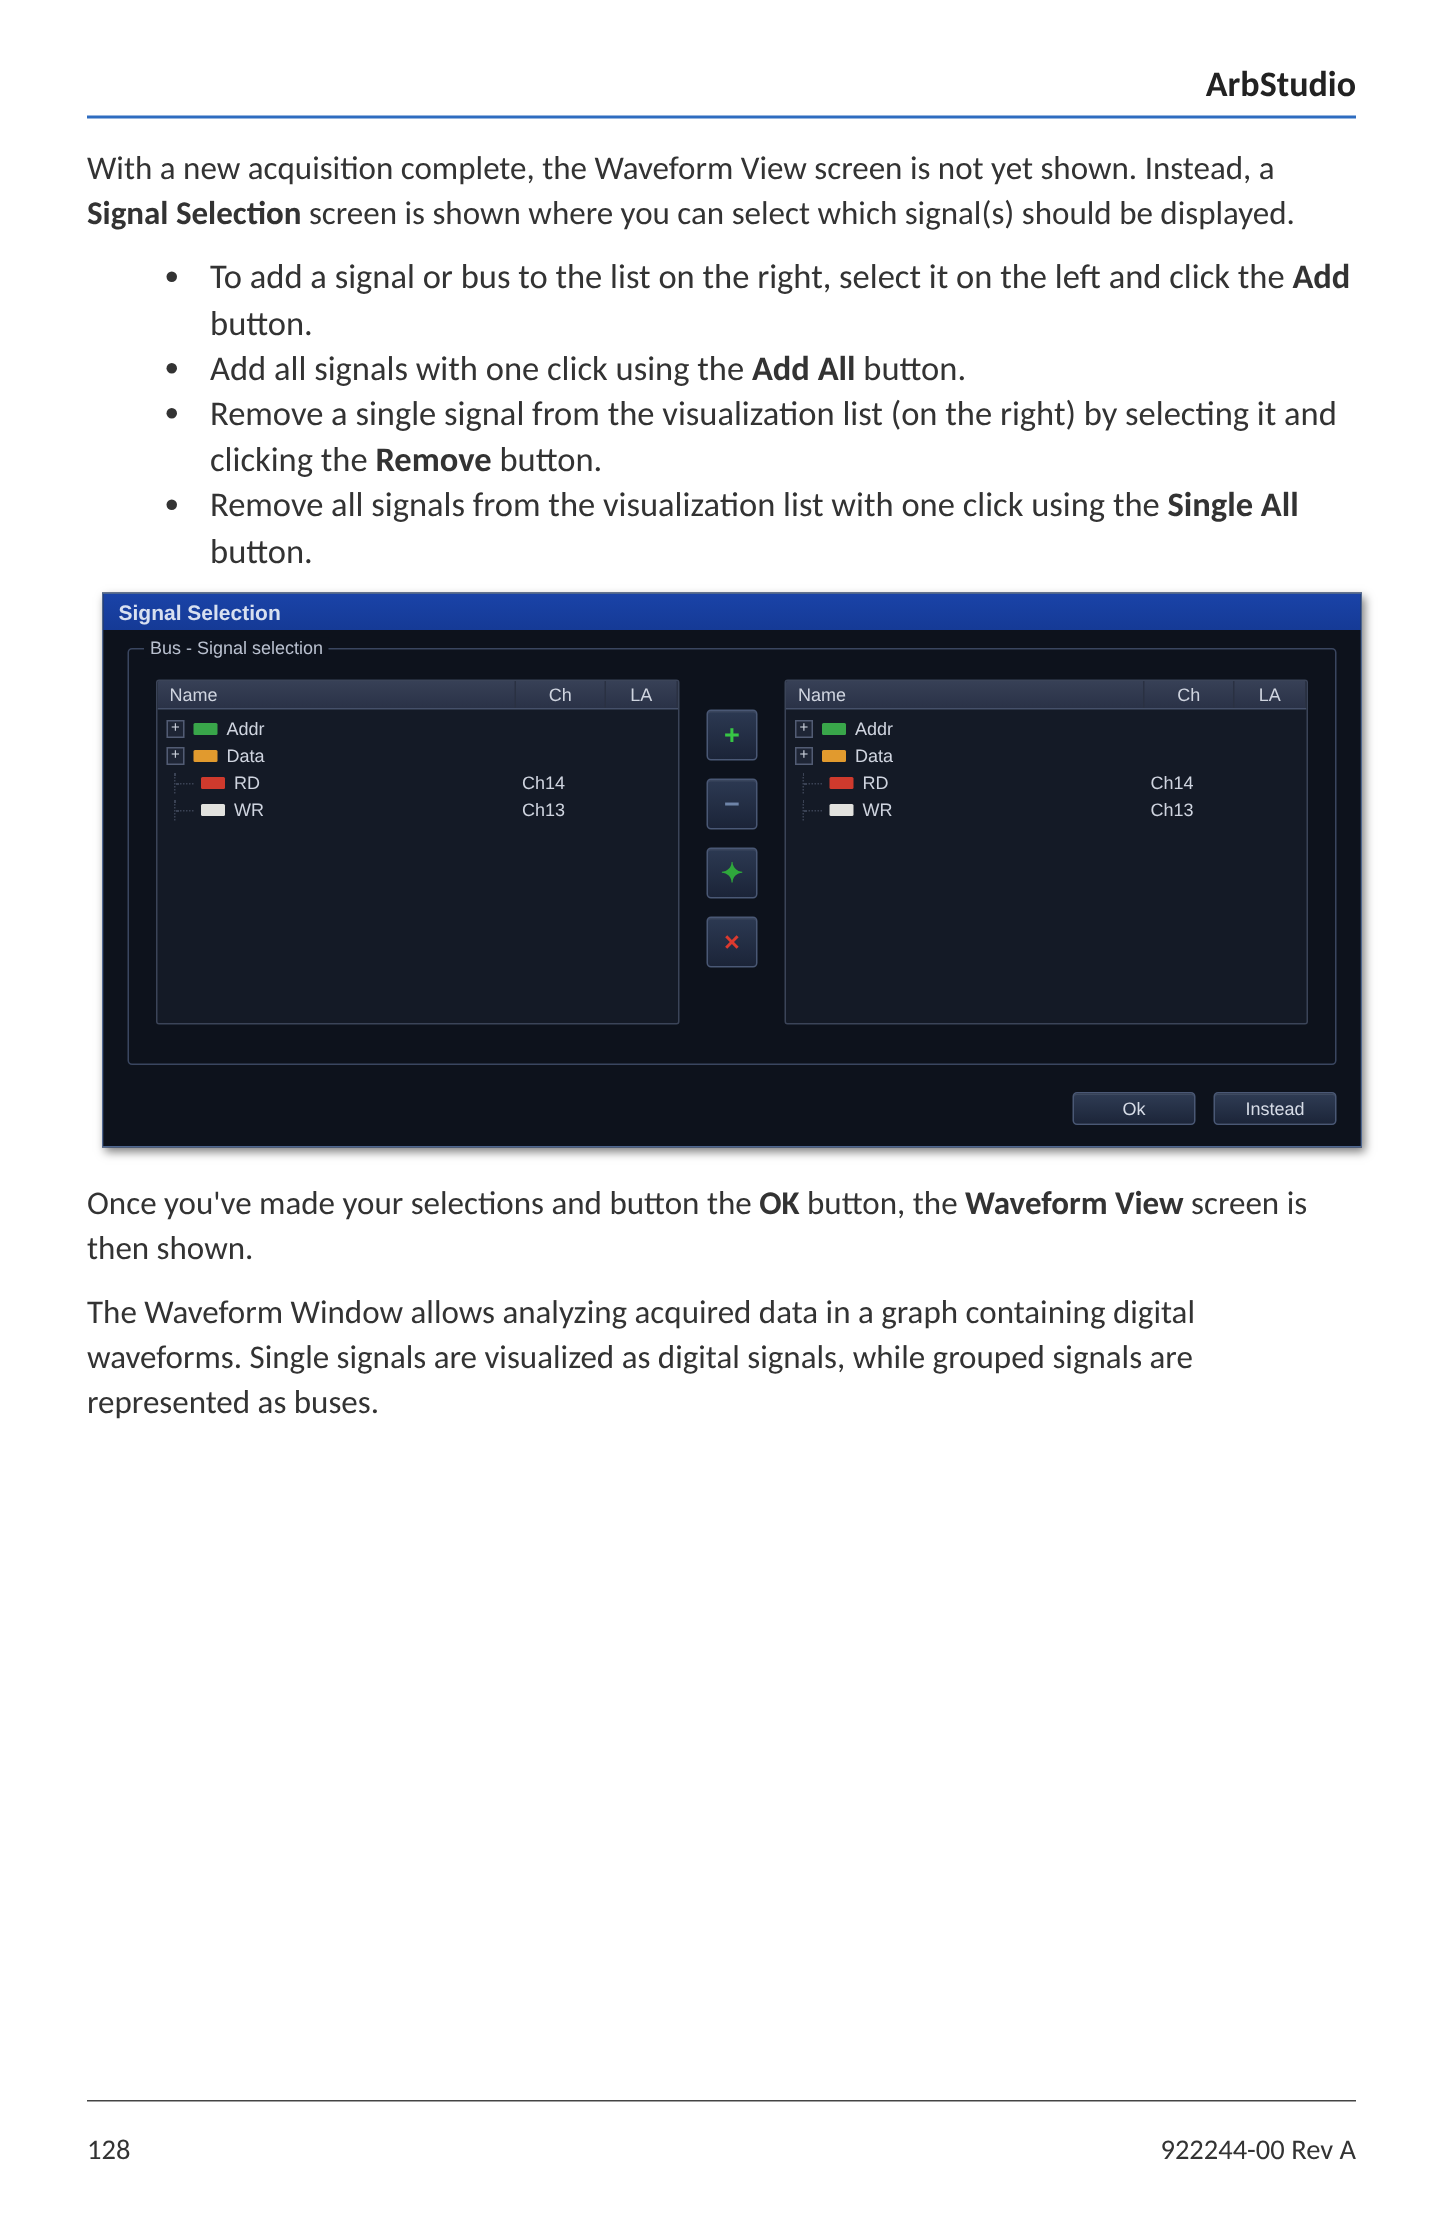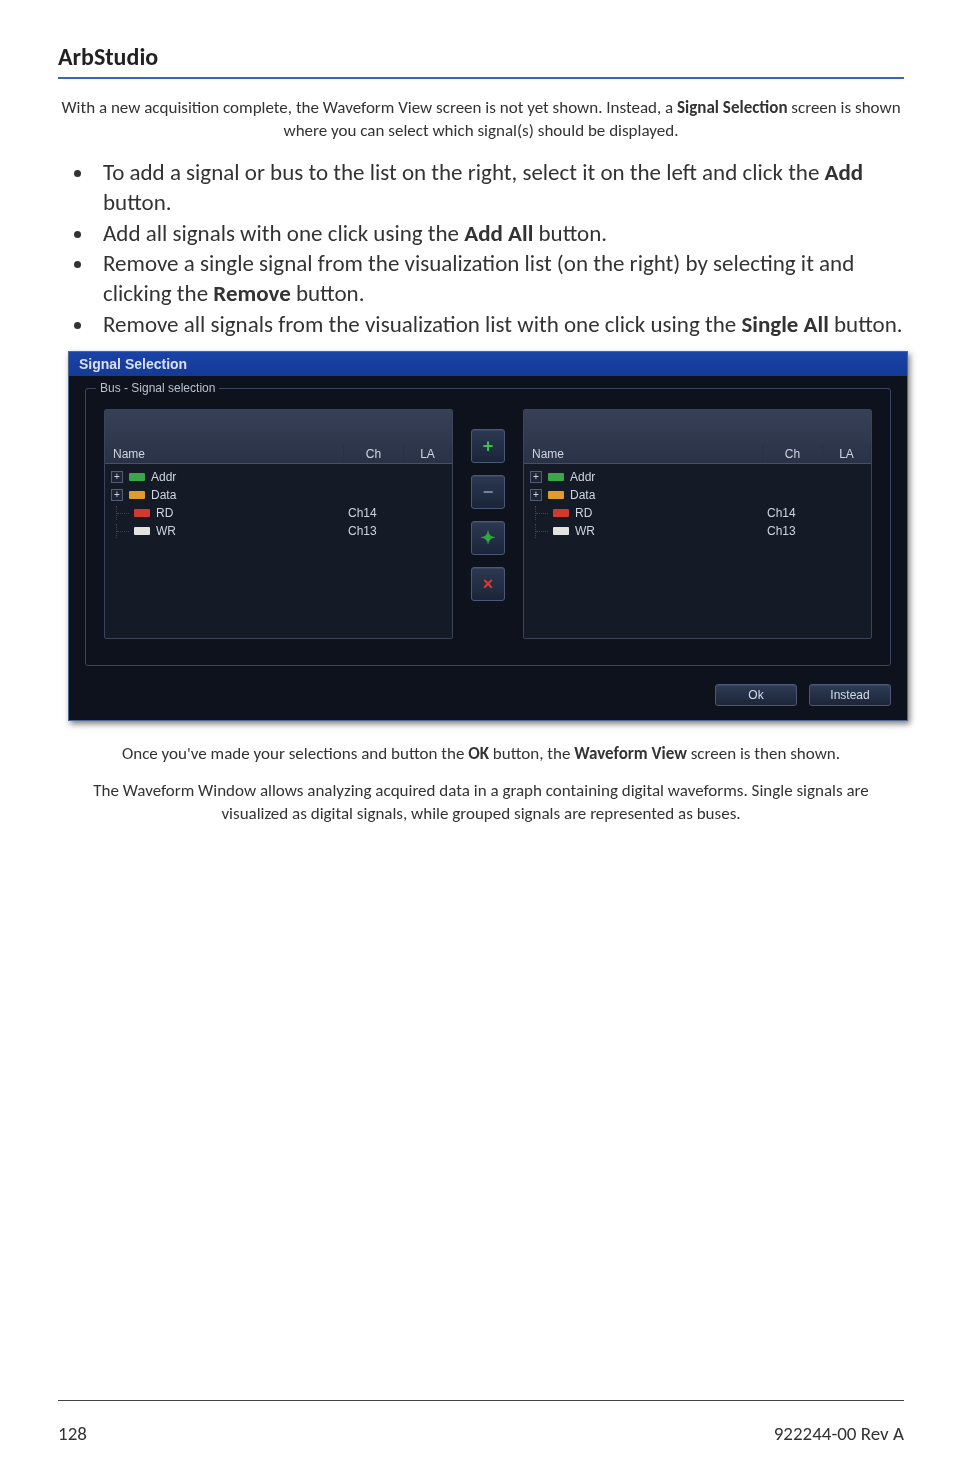--- a/index.html
+++ b/index.html
@@ -15,32 +15,32 @@
   }
   .doc-header {
     border-bottom: 2px solid #2e6cc0;
     padding-bottom: 6px;
     margin-bottom: 18px;
   }
   .doc-title {
     font-size: 24px;
     font-weight: 700;
     color: #222;
+    text-align: right;
   }
   .body-text {
-    font-size: 17px;
+    font-size: 22px;
     line-height: 1.35;
     margin-bottom: 14px;
     color: #333;
-    text-align: center;
   }
   .body-text b { font-weight: 700; }
   ul.bullets {
     list-style: disc;
-    margin-left: 37px;
+    margin-left: 74px;
     margin-bottom: 6px;
   }
   ul.bullets li {
     font-size: 23px;
     line-height: 1.32;
     padding-left: 8px;
     margin-bottom: 0;
     color: #333;
   }
   ul.bullets li b { font-weight: 700; }
@@ -102,21 +102,20 @@
   .lt-head {
     display: flex;
     background: linear-gradient(#374056, #2a3247);
     border-bottom: 1px solid #455069;
     font-size: 12px;
     color: #cfd4df;
   }
   .lt-head .col {
     padding: 2px 8px;
     border-right: 1px solid #2a3142;
-    margin-top: 35px;
   }
   .col-name { flex: 1; }
   .col-ch { width: 60px; text-align: center; }
   .col-la { width: 48px; text-align: center; border-right: none; }
   .lt-rows {
     padding: 4px 6px;
   }
   .lt-row {
     display: flex;
     align-items: center;

